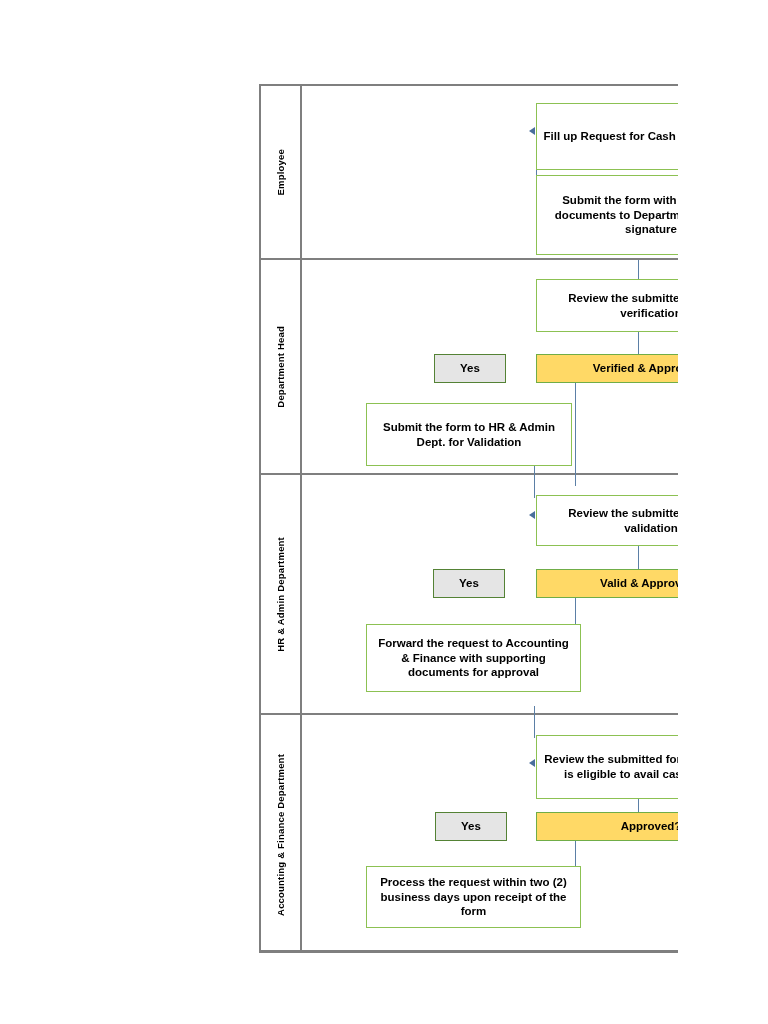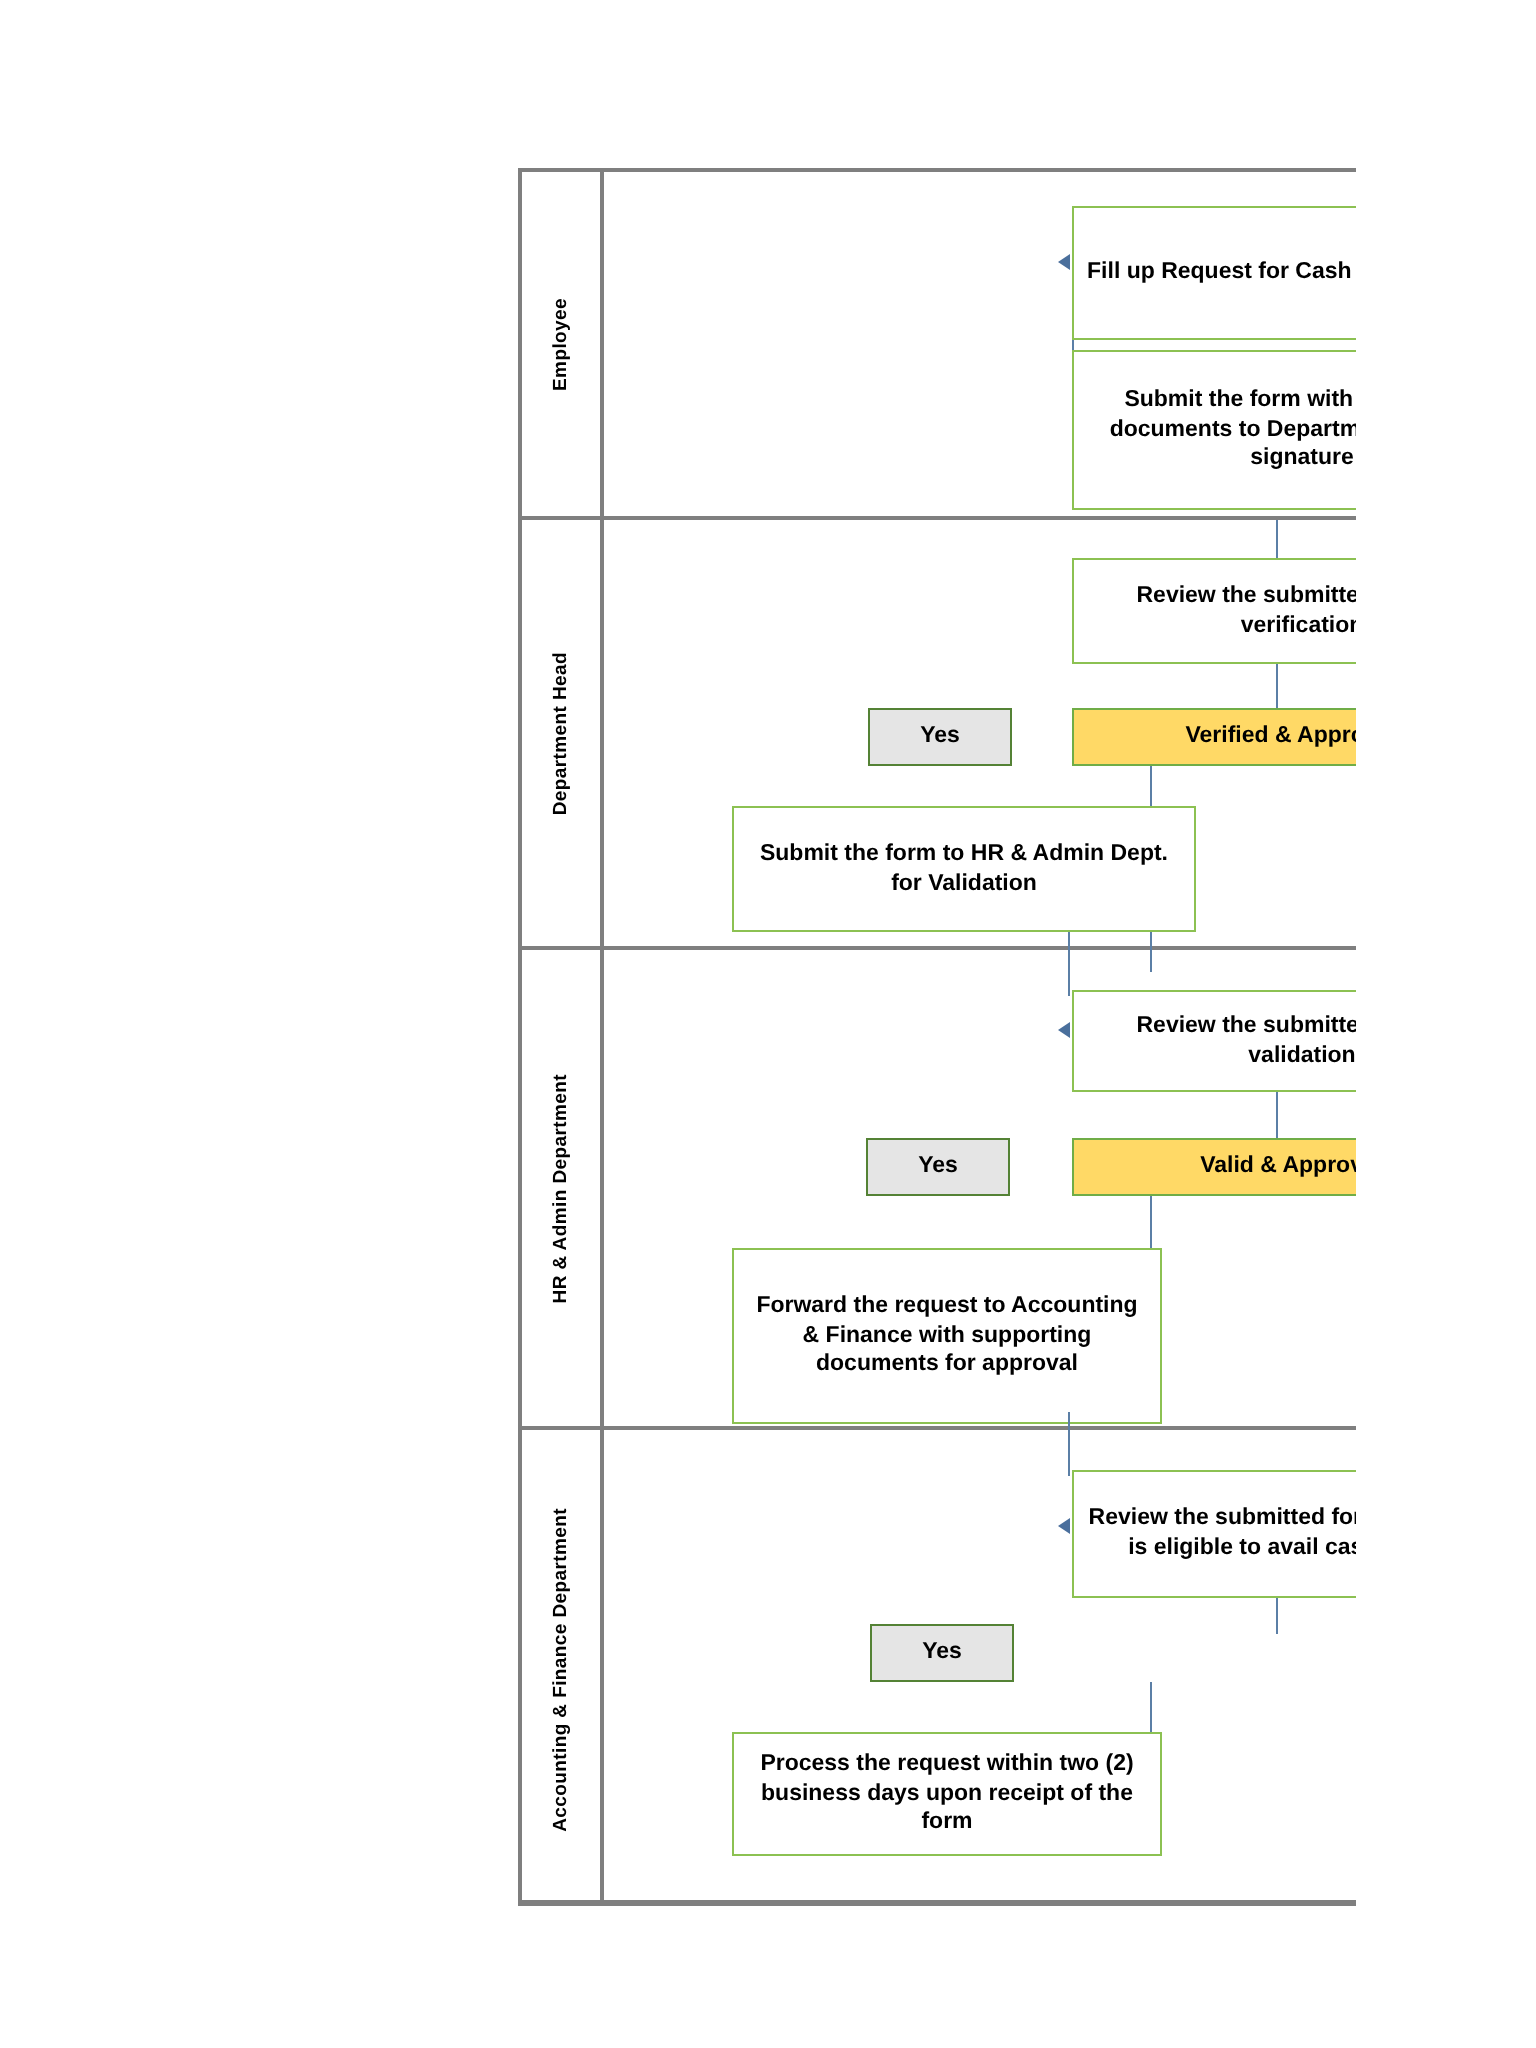--- a/index.html
+++ b/index.html
@@ -170,21 +170,21 @@
           <div class="node decision" style="left:234px; top:94px; width:230px; height:29px;">
             <span>Verified &amp; Approved?</span>
           </div>
 
           <div class="node yes" style="left:132px; top:94px; width:72px; height:29px;">
             <span>Yes</span>
           </div>
 
           <div class="conn v" style="left:273px; top:123px; height:103px;"></div>
 
-          <div class="node process" style="left:64px; top:143px; width:232px; height:63px;justify-content:center;">
+          <div class="node process" style="left:64px; top:143px; width:206px; height:63px;justify-content:center;">
             <span>Submit the form to HR &amp; Admin Dept. for Validation</span>
           </div>
 
           <div class="conn v" style="left:232px; top:206px; height:31px;"></div>
         </div>
       </div>
 
       <div class="lane" style="top:389px; height:240px;">
         <div class="lane-header">
           <span class="lane-title">HR &amp; Admin Department</span>
@@ -204,21 +204,21 @@
           <div class="node decision" style="left:234px; top:94px; width:230px; height:29px;">
             <span>Valid &amp; Approved?</span>
           </div>
 
           <div class="node yes" style="left:131px; top:94px; width:72px; height:29px;">
             <span>Yes</span>
           </div>
 
           <div class="conn v" style="left:273px; top:123px; height:28px;"></div>
 
-          <div class="node process" style="left:64px; top:149px; width:215px; height:88px;">
+          <div class="node process" style="left:64px; top:149px; width:215px; height:68px;">
             <span>Forward the request to Accounting &amp; Finance with supporting documents for approval</span>
           </div>
 
           <div class="conn v" style="left:232px; top:231px; height:30px;"></div>
         </div>
       </div>
 
       <div class="lane last" style="top:629px; height:240px;">
         <div class="lane-header">
           <span class="lane-title">Accounting &amp; Finance Department</span>
@@ -228,20 +228,23 @@
           <div class="conn v" style="left:232px; top:0px; height:23px;"></div>
 
           <div class="node process" style="left:234px; top:20px; width:230px; height:64px;">
             <span>Review the submitted form if employee is eligible to avail cash advance</span>
           </div>
 
           <div class="arrow-left" style="left:227px; top:44px;"></div>
 
           <div class="conn v" style="left:336px; top:84px; height:18px;"></div>
 
+          <div class="node decision" style="left:234px; top:97px; width:230px; height:29px;">
+            <span>Approved?</span>
+          </div>
 
           <div class="node yes" style="left:133px; top:97px; width:72px; height:29px;">
             <span>Yes</span>
           </div>
 
           <div class="conn v" style="left:273px; top:126px; height:28px;"></div>
 
           <div class="node process" style="left:64px; top:151px; width:215px; height:62px;">
             <span>Process the request within two (2) business days upon receipt of the form</span>
           </div>

